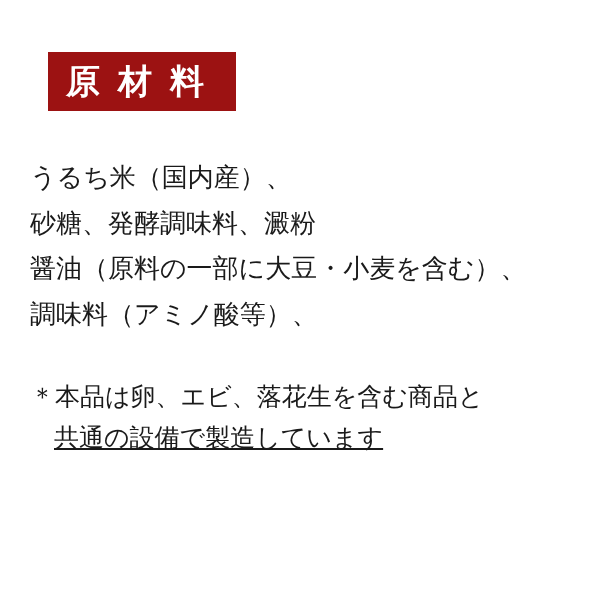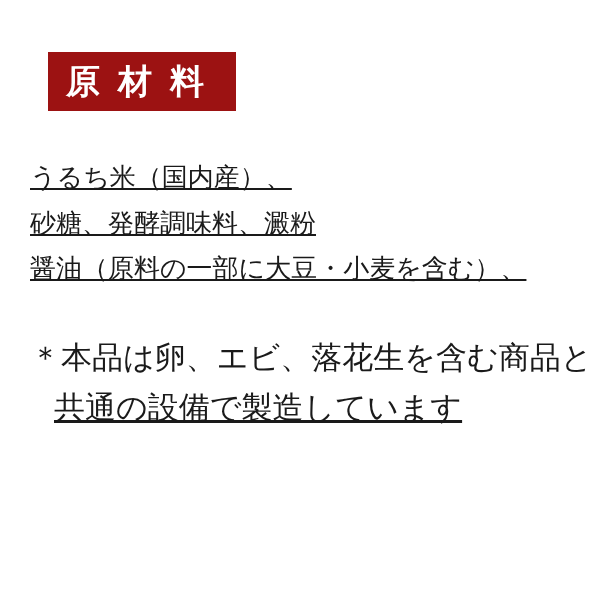--- a/index.html
+++ b/index.html
@@ -35,47 +35,47 @@
   .ingredients {
     margin-top: 44px;
     margin-left: 0;
     color: #1a1a1a;
   }
   .ingredients .line {
     font-size: 26px;
     line-height: 1.75;
     white-space: nowrap;
     letter-spacing: 0px;
-    text-decoration: underline;
   }
   .note {
     margin-top: 40px;
     color: #1a1a1a;
   }
   .note .line {
-    font-size: 31px;
+    font-size: 25px;
     line-height: 1.62;
     white-space: nowrap;
   }
   .note .line.indent {
     padding-left: 24px;
     text-decoration: underline;
   }
 </style>
 </head>
 <body>
 
 <div class="page">
 
   <div class="header-band">原材料</div>
 
   <div class="ingredients">
     <div class="line">うるち米（国内産）、</div>
     <div class="line">砂糖、発酵調味料、澱粉</div>
     <div class="line">醤油（原料の一部に大豆・小麦を含む）、</div>
+    <div class="line">調味料（アミノ酸等）、</div>
   </div>
 
   <div class="note">
     <div class="line">＊本品は卵、エビ、落花生を含む商品と</div>
     <div class="line indent">共通の設備で製造しています</div>
   </div>
 
 </div>
 
 </body></html>

